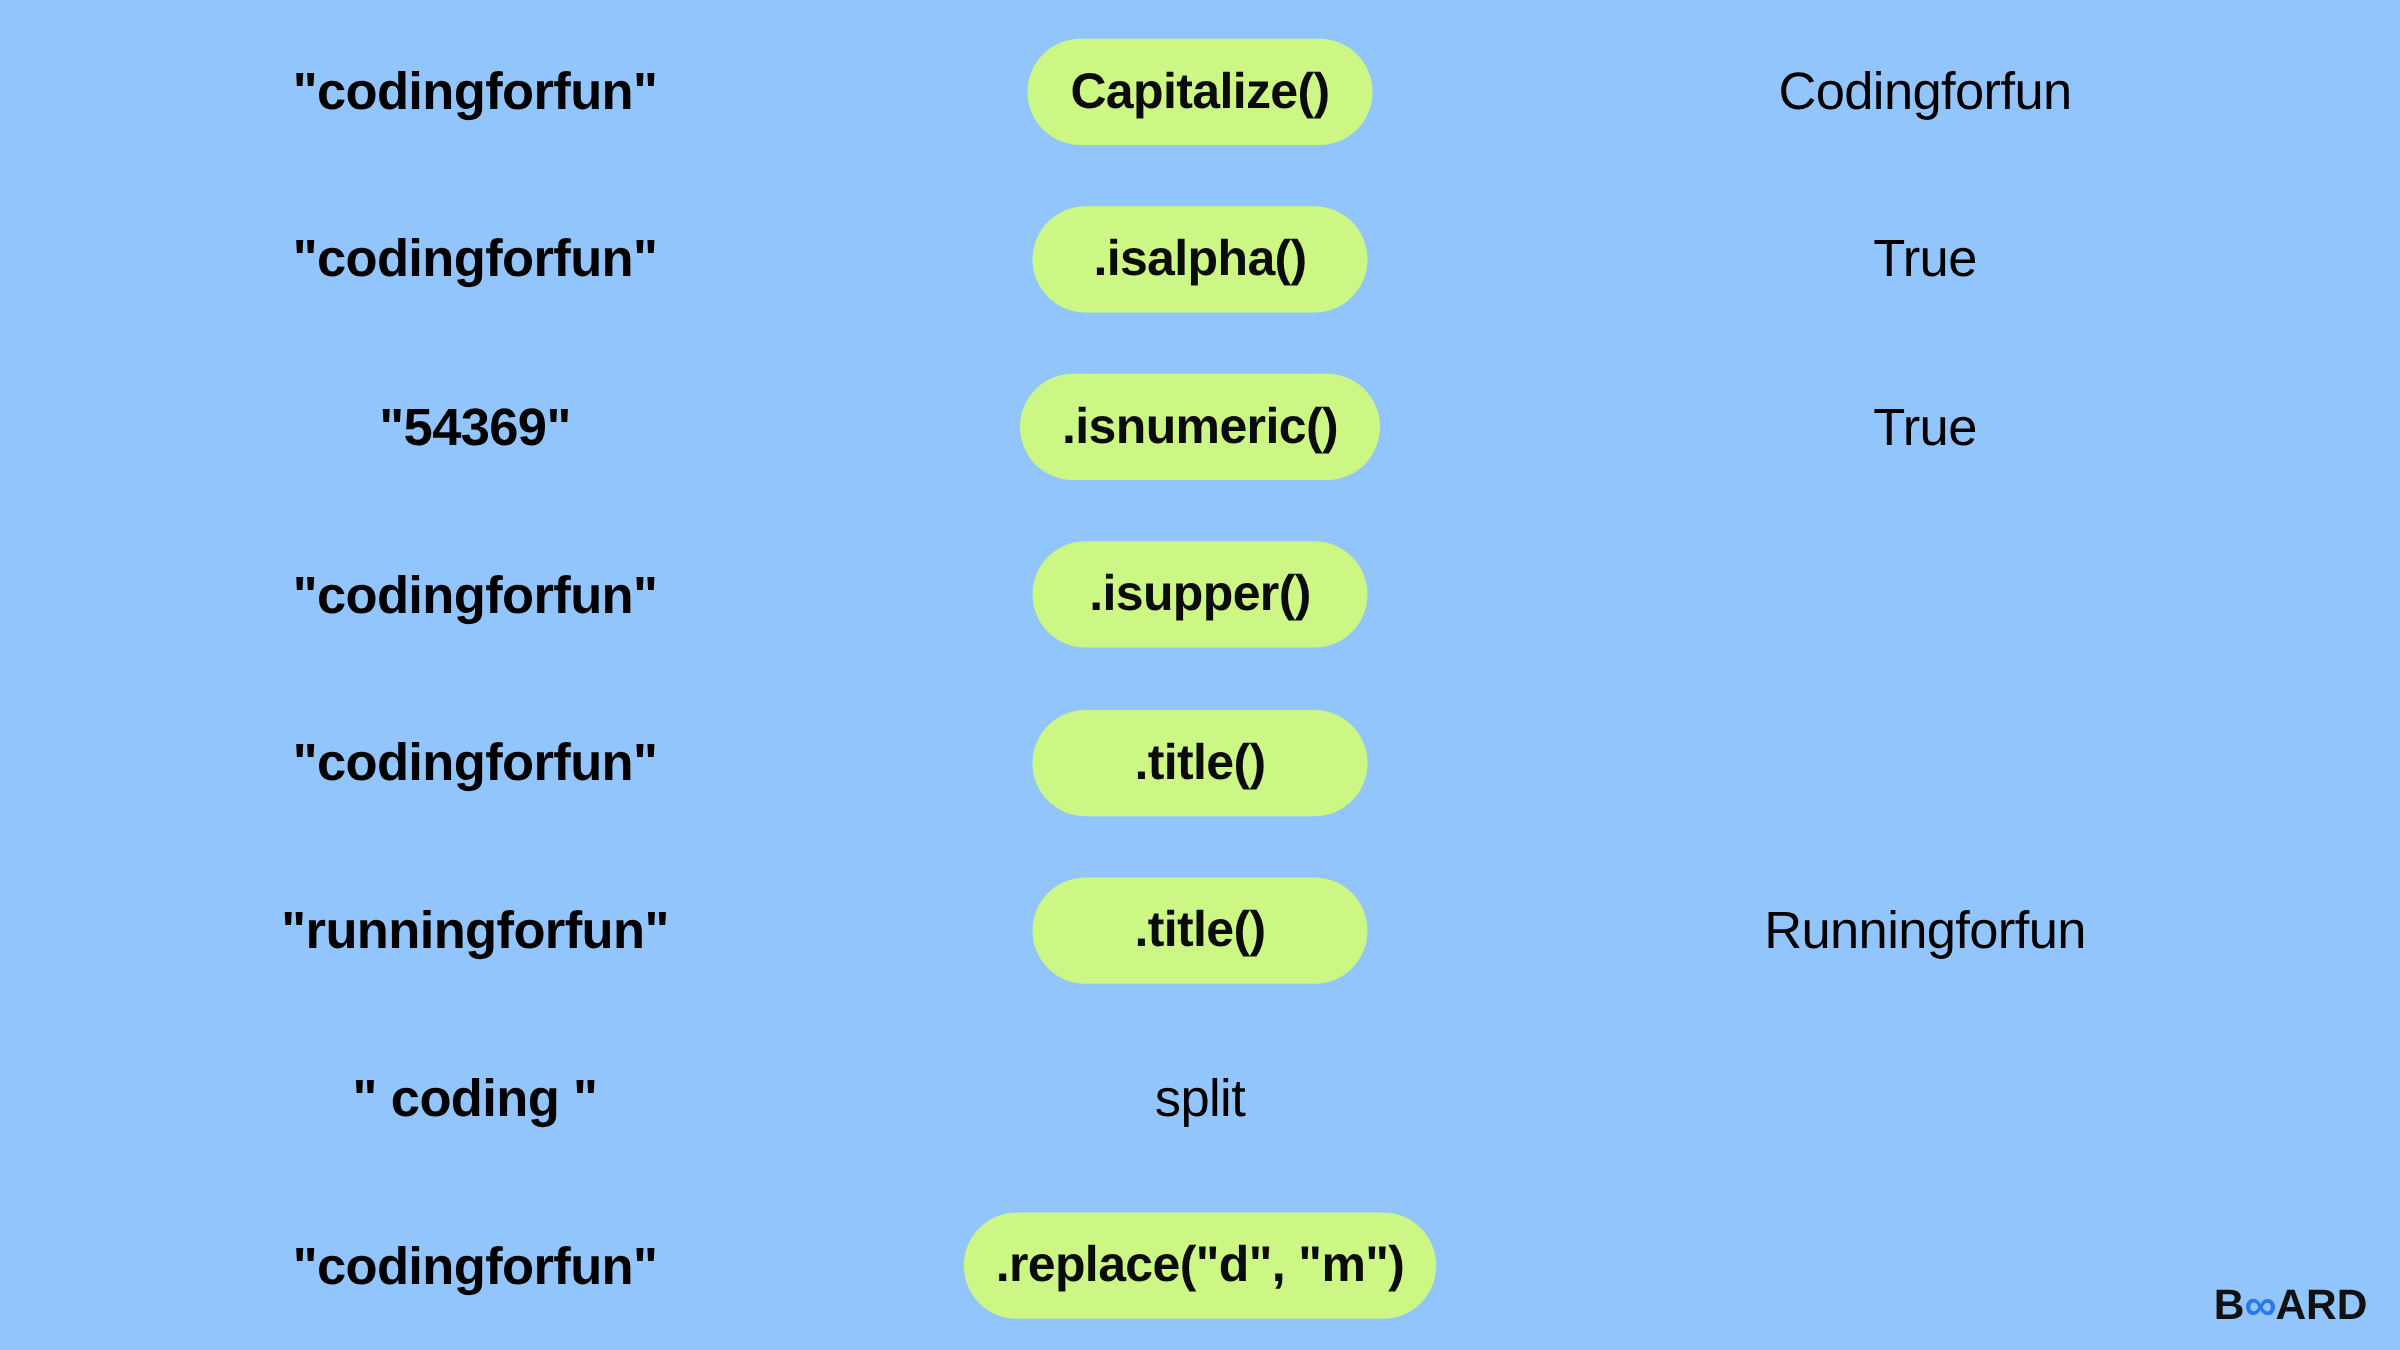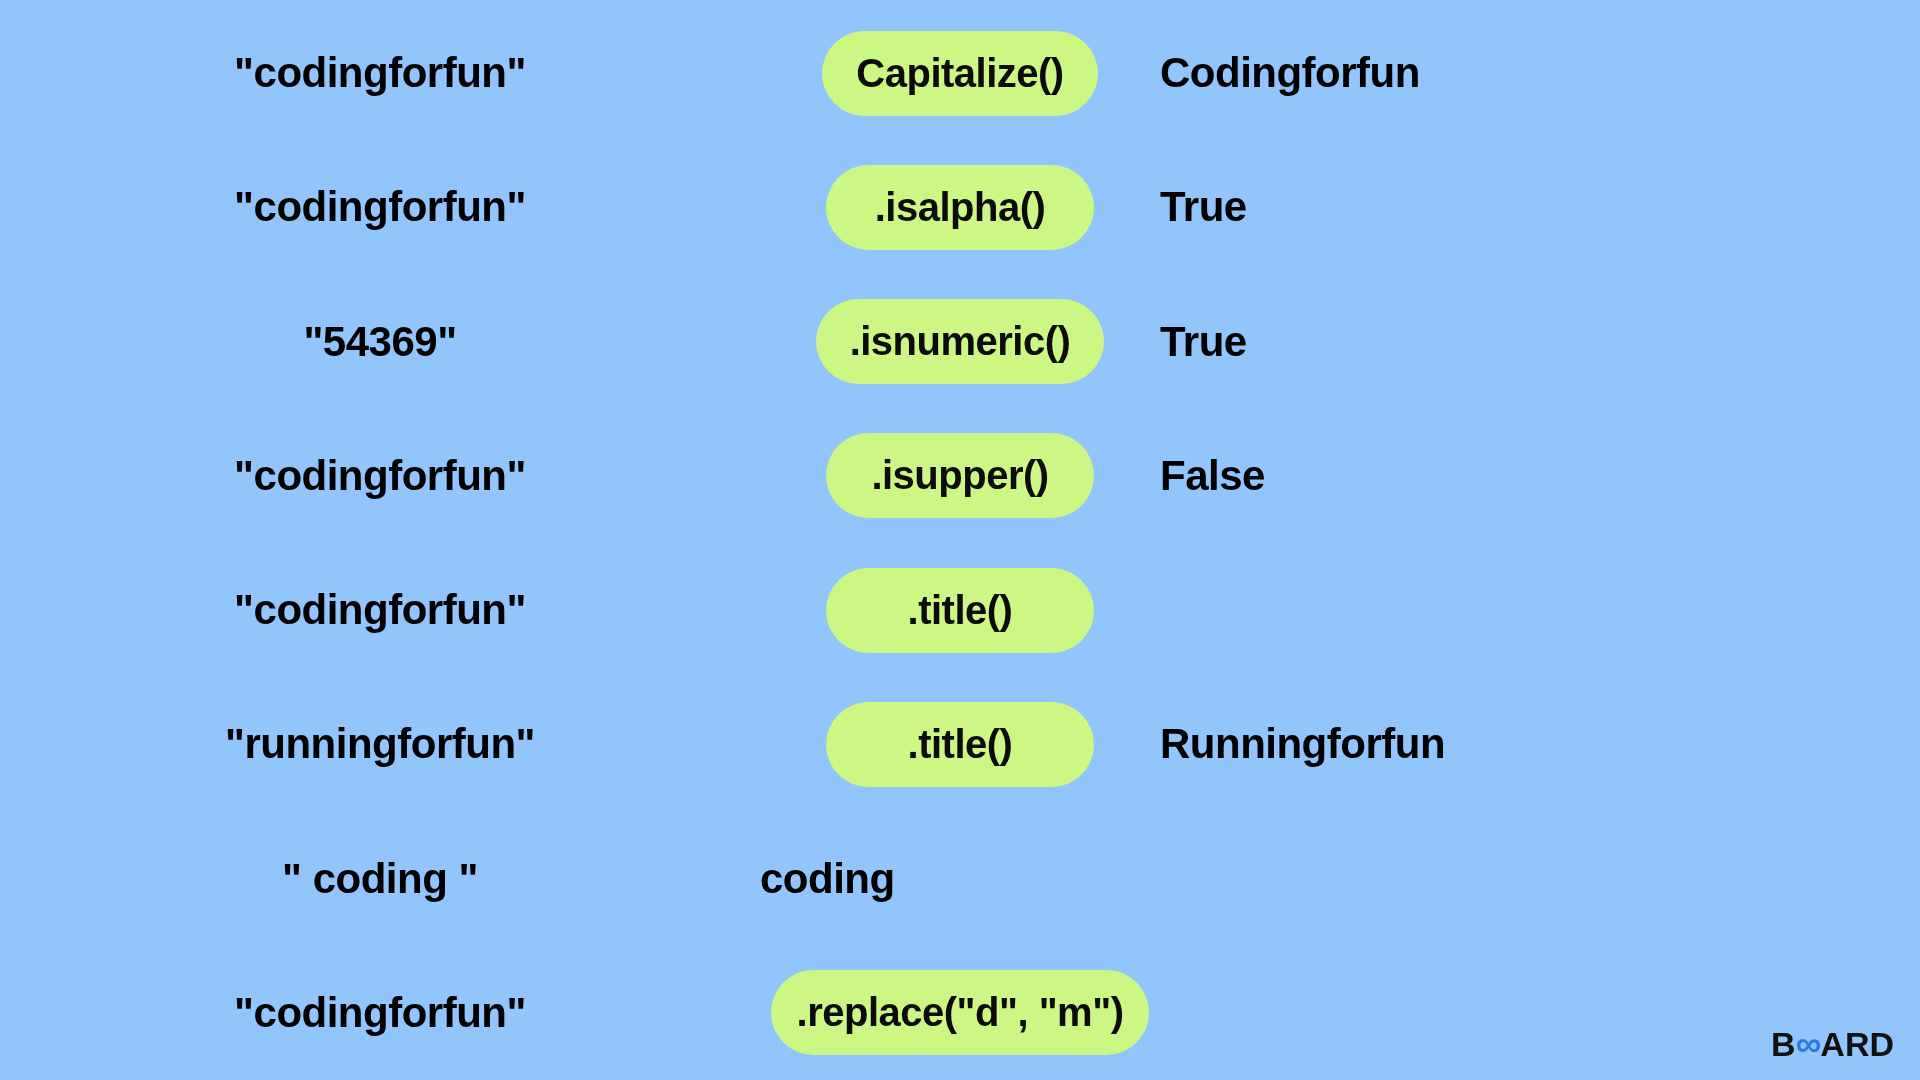--- a/index.html
+++ b/index.html
@@ -60,22 +60,23 @@
     line-height: 1.12;
     white-space: nowrap;
     letter-spacing: -0.5px;
   }
 
   .pill.wide {
     padding: 20px 26px;
   }
 
   .cell-output {
+    text-align: center;
     font-size: 42px;
-    font-weight: bold;
+    font-weight: normal;
     color: #000000;
     letter-spacing: -0.5px;
     white-space: pre;
   }
 
   .logo {
     position: absolute;
     right: 26px;
     bottom: 18px;
     display: flex;
@@ -119,41 +120,40 @@
       <div class="pill">.isnumeric()</div>
     </div>
     <div class="cell-output">True</div>
   </div>
 
   <div class="row">
     <div class="cell-input">"codingforfun"</div>
     <div class="cell-method-wrap">
       <div class="pill">.isupper()</div>
     </div>
-    <div class="cell-output">False</div>
   </div>
 
   <div class="row">
     <div class="cell-input">"codingforfun"</div>
     <div class="cell-method-wrap">
       <div class="pill">.title()</div>
     </div>
   </div>
 
   <div class="row">
     <div class="cell-input">"runningforfun"</div>
     <div class="cell-method-wrap">
       <div class="pill">.title()</div>
     </div>
     <div class="cell-output">Runningforfun</div>
   </div>
 
   <div class="row">
     <div class="cell-input">" coding "</div>
-    <div class="cell-output">coding</div>
+    <div class="cell-output">split</div>
   </div>
 
   <div class="row">
     <div class="cell-input">"codingforfun"</div>
     <div class="cell-method-wrap">
       <div class="pill wide">.replace("d", "m")</div>
     </div>
   </div>
 
   <div class="logo">

